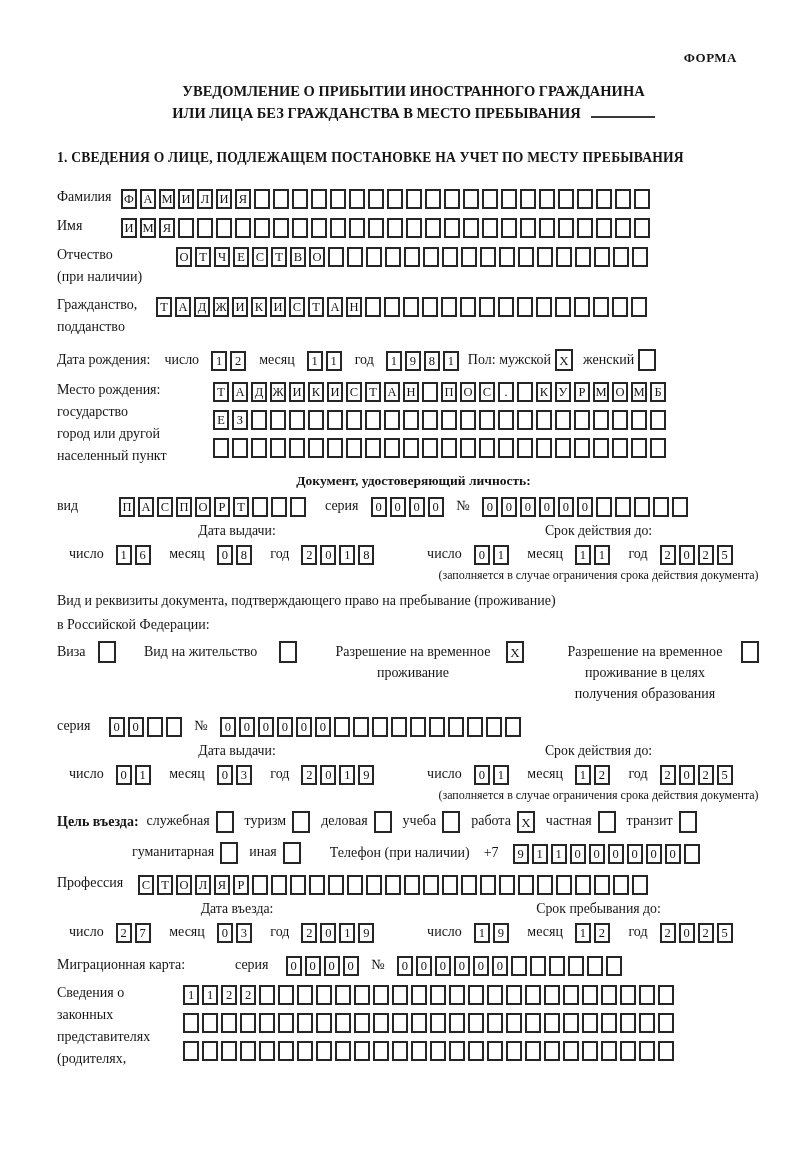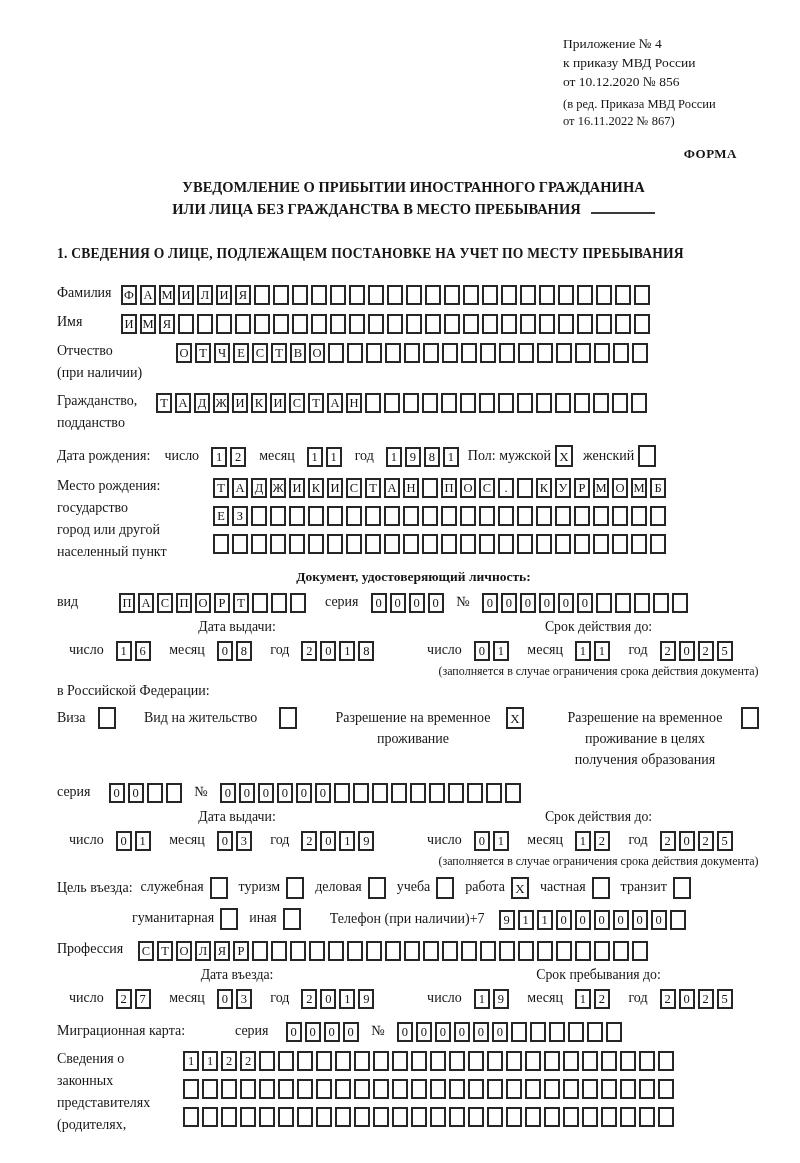--- a/index.html
+++ b/index.html
@@ -65,41 +65,32 @@
   .optrow { display:flex; margin-top:4px; margin-bottom:10px; }
   .opt { display:flex; align-items:flex-start; margin-right:14px; }
   .opt .optlabel { margin-right:7px; line-height:21px; }
   .opt .optlabel.centered { text-align:center; }
   .opt .wv1 { width:34px; }
   .opt .wv2 { width:128px; }
   .opt .wv3 { width:172px; }
   .opt .wv4 { width:178px; }
 
   .purposeline { display:flex; align-items:center; margin-bottom:8px; }
-  .purposeline .plabel { margin-right:8px; }
+  .purposeline .plabel { margin-right:8px;font-weight:bold; }
   .purpose-opt { margin-right:11px; white-space:nowrap; }
   .purpose-opt .checkbox { margin-left:6px; }
   .indent75 { margin-left:75px; }
-  .phone-label { margin-left:18px; }
+  .phone-label { margin-left:18px; margin-right:14px; }
   .phone-prefix { margin-right:6px; }
 </style>
 </head>
 <body>
 
 <div class="page">
 
-  <div class="ref">
-    <div>Приложение № 4</div>
-    <div>к приказу МВД России</div>
-    <div>от 10.12.2020 № 856</div>
-    <div class="edition">
-      <div>(в ред. Приказа МВД России</div>
-      <div>от 16.11.2022 № 867)</div>
-    </div>
-  </div>
 
   <div class="forma">ФОРМА</div>
 
   <div class="title">
     <div>УВЕДОМЛЕНИЕ О ПРИБЫТИИ ИНОСТРАННОГО ГРАЖДАНИНА</div>
     <div><span>ИЛИ ЛИЦА БЕЗ ГРАЖДАНСТВА В МЕСТО ПРЕБЫВАНИЯ</span><span class="t-underline"></span></div>
   </div>
 
   <div class="s1-heading">1. СВЕДЕНИЯ О ЛИЦЕ, ПОДЛЕЖАЩЕМ ПОСТАНОВКЕ НА УЧЕТ ПО МЕСТУ ПРЕБЫВАНИЯ</div>
 
@@ -181,20 +172,21 @@
       <div class="dateheading">Срок действия до:</div>
       <div class="dateline">
         <span class="dlabel">число</span><span class="cells"><span class="cell">0</span><span class="cell">1</span></span>
         <span class="dlabel gap">месяц</span><span class="cells"><span class="cell">1</span><span class="cell">1</span></span>
         <span class="dlabel gap">год</span><span class="cells"><span class="cell">2</span><span class="cell">0</span><span class="cell">2</span><span class="cell">5</span></span>
       </div>
       <div class="smallnote">(заполняется в случае ограничения срока действия документа)</div>
     </div>
   </div>
 
+  <div class="introline" style="margin-top:6px">Вид и реквизиты документа, подтверждающего право на пребывание (проживание)</div>
   <div class="introline">в Российской Федерации:</div>
 
   <div class="optrow">
     <div class="opt">
       <span class="optlabel wv1">Виза</span>
       <span class="checkbox"></span>
     </div>
     <div class="opt" style="margin-left:14px">
       <span class="optlabel wv2">Вид на жительство</span>
       <span class="checkbox"></span>

